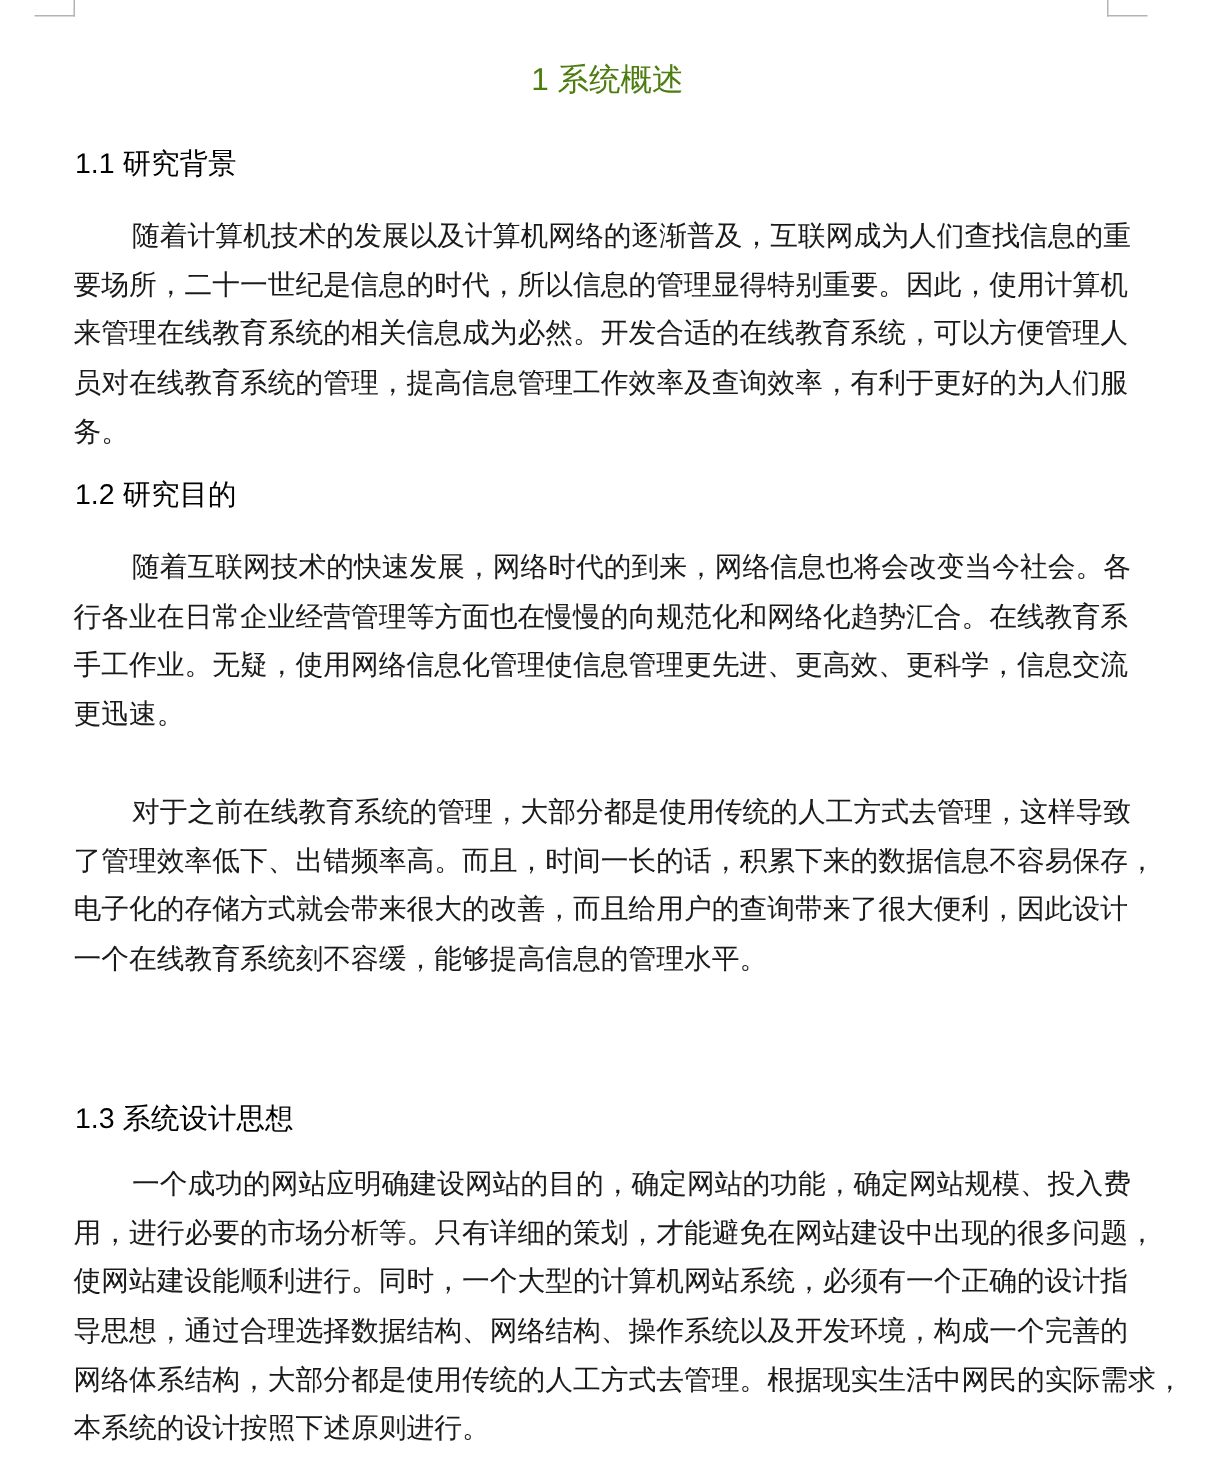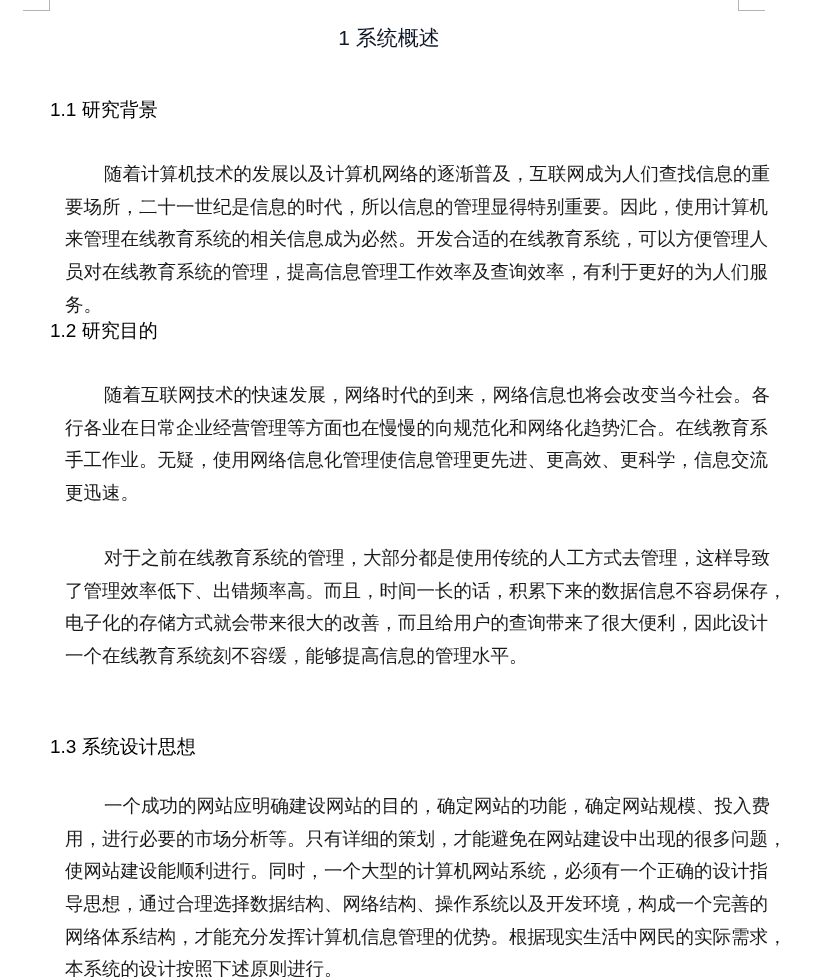--- a/index.html
+++ b/index.html
@@ -34,39 +34,39 @@
     border-bottom-width: 1px;
   }
   .doc-title {
     position: absolute;
     left: 0; top: 24px;
     width: 778px;
     text-align: center;
     font-family: "Liberation Sans", "DejaVu Sans", sans-serif;
     font-size: 21px;
     line-height: 28px;
-    color: #0f172a;
-    margin: 0;
+    color: #4d7c0f;
+    margin: 16px;
     font-weight: normal;
   }
   .h2 {
     position: absolute;
     left: 50px;
     font-family: "Liberation Sans", "DejaVu Sans", sans-serif;
     font-size: 19px;
     line-height: 26px;
     color: #000000;
     margin: 0;
     font-weight: normal;
   }
   .para {
     position: absolute;
     left: 49px;
     width: 680px;
-    margin: 16px;
+    margin: 0;
   }
   .line {
     display: block;
     height: 32.7px;
     line-height: 32.7px;
     font-size: 18.5px;
     white-space: nowrap;
     text-align: justify;
     text-align-last: justify;
     letter-spacing: 0;
@@ -104,15 +104,15 @@
   <span class="line">电子化的存储方式就会带来很大的改善，而且给用户的查询带来了很大便利，因此设计</span>
   <span class="line last">一个在线教育系统刻不容缓，能够提高信息的管理水平。</span>
 </p>
 
 <h2 class="h2" style="top:718px;margin-top:16px;">1.3 系统设计思想</h2>
 <p class="para" style="top:774px;">
   <span class="line first">一个成功的网站应明确建设网站的目的，确定网站的功能，确定网站规模、投入费</span>
   <span class="line">用，进行必要的市场分析等。只有详细的策划，才能避免在网站建设中出现的很多问题，</span>
   <span class="line">使网站建设能顺利进行。同时，一个大型的计算机网站系统，必须有一个正确的设计指</span>
   <span class="line">导思想，通过合理选择数据结构、网络结构、操作系统以及开发环境，构成一个完善的</span>
-  <span class="line">网络体系结构，才能充分发挥计算机信息管理的优势。根据现实生活中网民的实际需求，</span>
+  <span class="line">网络体系结构，大部分都是使用传统的人工方式去管理。根据现实生活中网民的实际需求，</span>
   <span class="line last">本系统的设计按照下述原则进行。</span>
 </p>
 
 </body></html>

